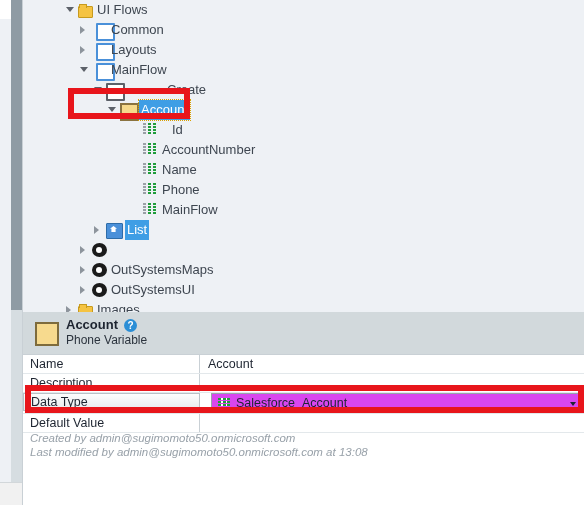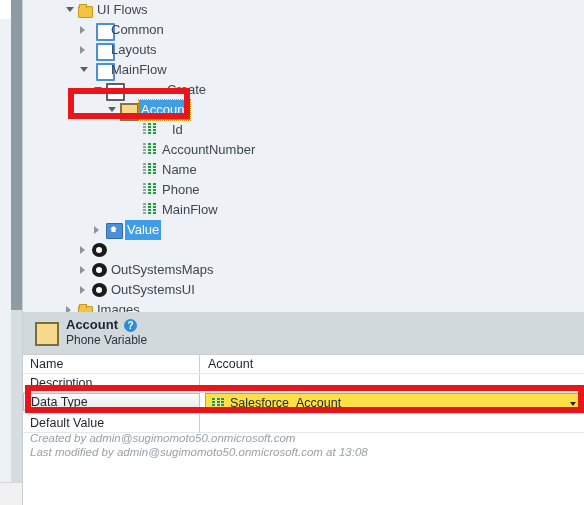--- a/index.html
+++ b/index.html
@@ -125,22 +125,22 @@
     padding-left:7px;box-sizing:border-box;font-size:12.5px;color:#1d2430;
     border-right:1px solid #c9d0d5;
   }
   .grow .gval{
     position:absolute;left:178px;top:0;right:0;height:18px;line-height:18px;
     padding-left:7px;box-sizing:border-box;font-size:12.5px;color:#1d2430;
   }
   .grow.active .gname{background:linear-gradient(to bottom,#fdfdfd,#e6e9ec);border:1px solid #b9c0c6;
     line-height:16px;}
   .grow.active{height:20px;}
-  .grow.active .gval{height:20px;line-height:20px;border:1px solid #9aa3ab;background:#fde047;
-    left:182px;right:1px;box-sizing:border-box;padding-left:22px;}
+  .grow.active .gval{height:20px;line-height:20px;border:1px solid #9aa3ab;background:#d946ef;
+    left:188px;right:1px;box-sizing:border-box;padding-left:22px;}
   .dd-arrow{
     position:absolute;right:6px;top:8px;width:0;height:0;
     border-style:solid;border-width:4px 3.5px 0 3.5px;
     border-color:#1d2430 transparent transparent transparent;
   }
   .val-grid{
     position:absolute;left:6px;top:4px;width:12px;height:11px;
   }
   .val-grid span{display:block;width:12px;height:2px;margin-bottom:1px;
     background:linear-gradient(to right,#1f9d3a 0 3px,#ffffff 3px 4.5px,#1f9d3a 4.5px 7.5px,#ffffff 7.5px 9px,#1f9d3a 9px 12px);}
@@ -255,21 +255,21 @@
           <span class="g1"></span>
           <span class="g1"></span>
         </div>
         <div class="lbl" style="left: 139px;">MainFlow</div>
       </div>
       <div class="tree-row">
         <div class="expander exp-closed" style="left: 69px;">
           <i></i>
         </div>
         <div class="ico ic-blueblock" style="left: 83px;"></div>
-        <div class="lbl sel" style="left: 102px;">Value</div>
+        <div class="lbl sel" style="left: 102px;">List</div>
       </div>
       <div class="tree-row">
         <div class="expander exp-closed" style="left: 55px;">
           <i></i>
         </div>
         <div class="ico ic-donut" style="left: 69px;"></div>
       </div>
       <div class="tree-row">
         <div class="expander exp-closed" style="left: 55px;">
           <i></i>

